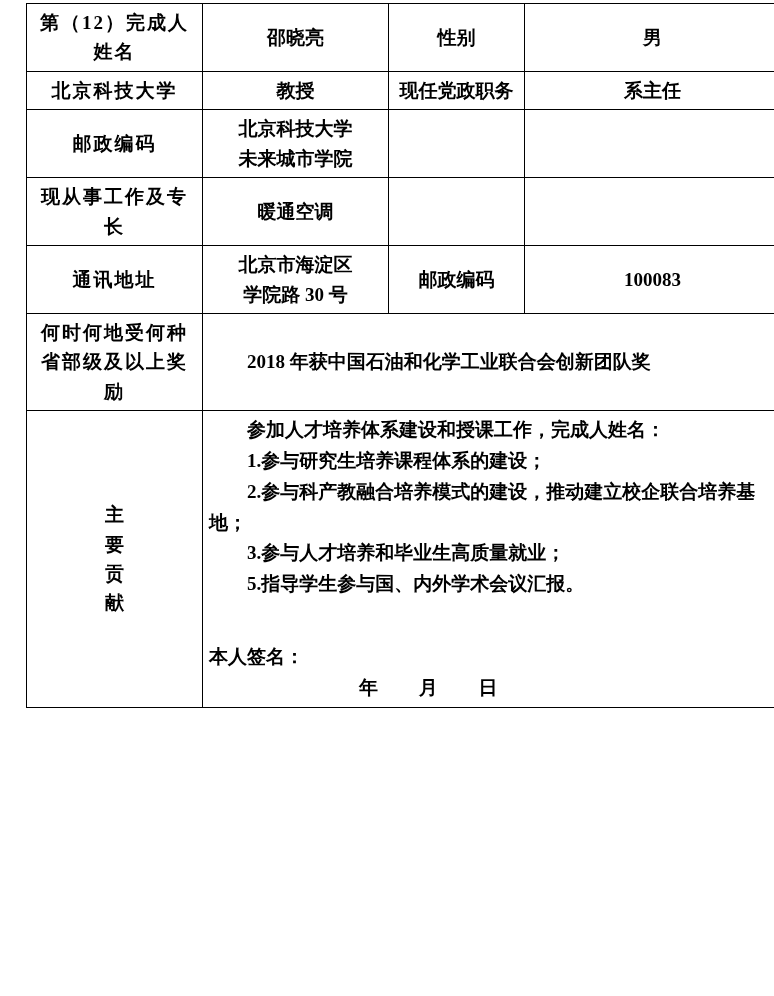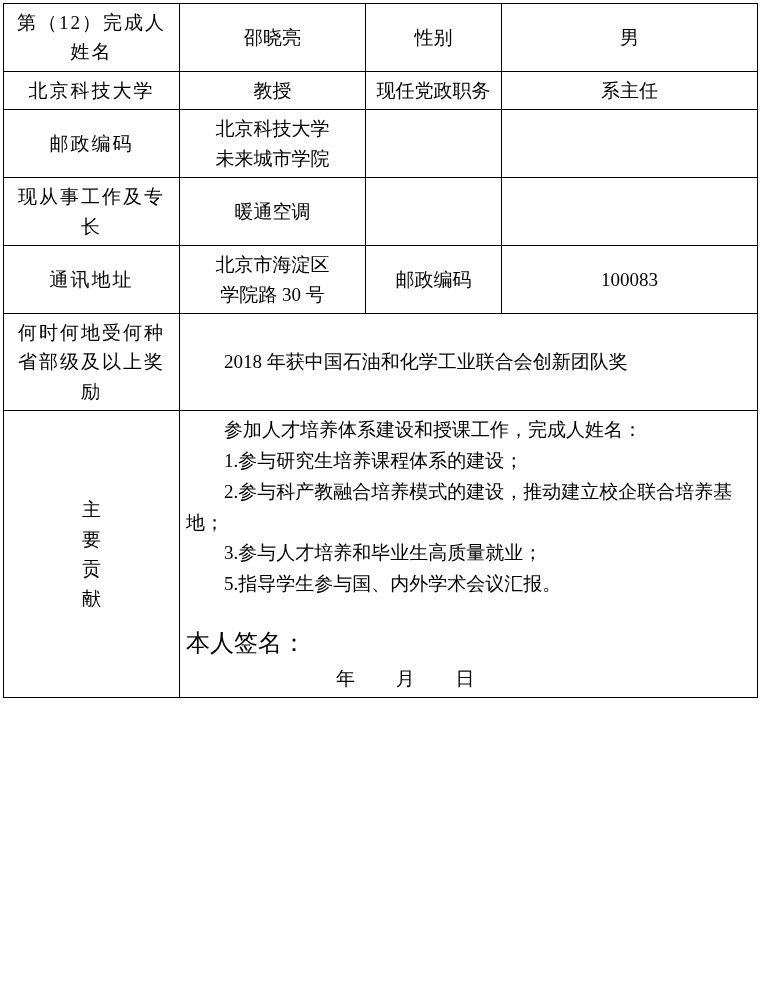--- a/index.html
+++ b/index.html
@@ -12,21 +12,22 @@
     height: 996px;
     font-family: "Liberation Serif", "DejaVu Serif", serif;
     color: #000000;
     overflow: hidden;
   }
   .page {
     position: relative;
     width: 774px;
     height: 996px;
     box-sizing: border-box;
-    padding: 3px 10px 3px 3px;
+    padding: 3px 10px 3px 26px;
+    font-weight: bold;
   }
   table.form {
     width: 754px;
     border-collapse: collapse;
     table-layout: fixed;
     margin: 0;
   }
   table.form td {
     border: 1px solid #000000;
     padding: 4px 6px;
@@ -66,22 +67,22 @@
     font-size: 19px;
     line-height: 1.62;
   }
   .contrib-body p.lead {
     text-indent: 2em;
   }
   .contrib-body p.item {
     text-indent: 2em;
   }
   .sign-line {
-    margin-top: 25px;
-    font-size: 24px;
+    margin-top: 42px;
+    font-size: 19px;
   }
   .date-line {
     margin-top: 2px;
     font-size: 19px;
     padding-left: 150px;
     letter-spacing: 18px;
   }
   .blank { height: 38px; }
 </style>
 </head>

